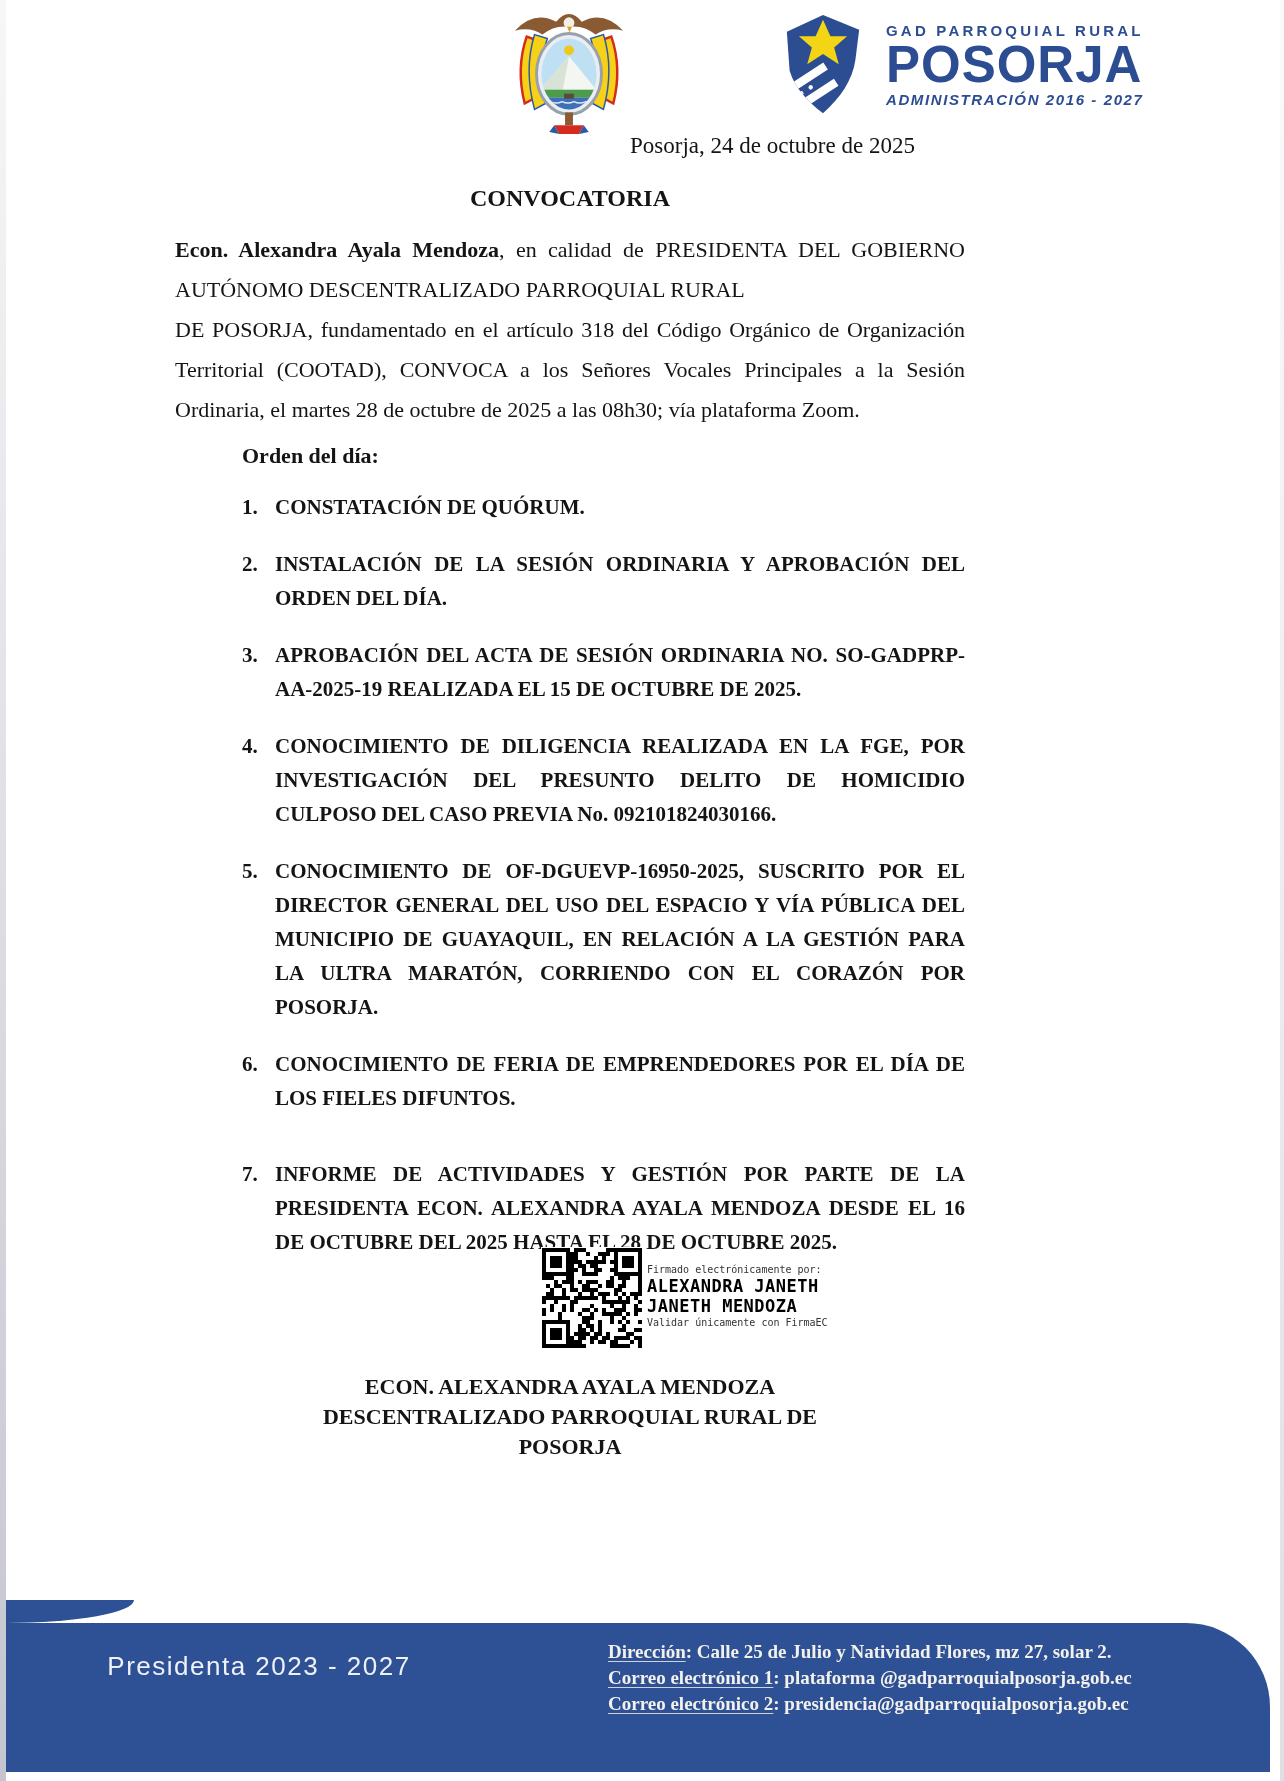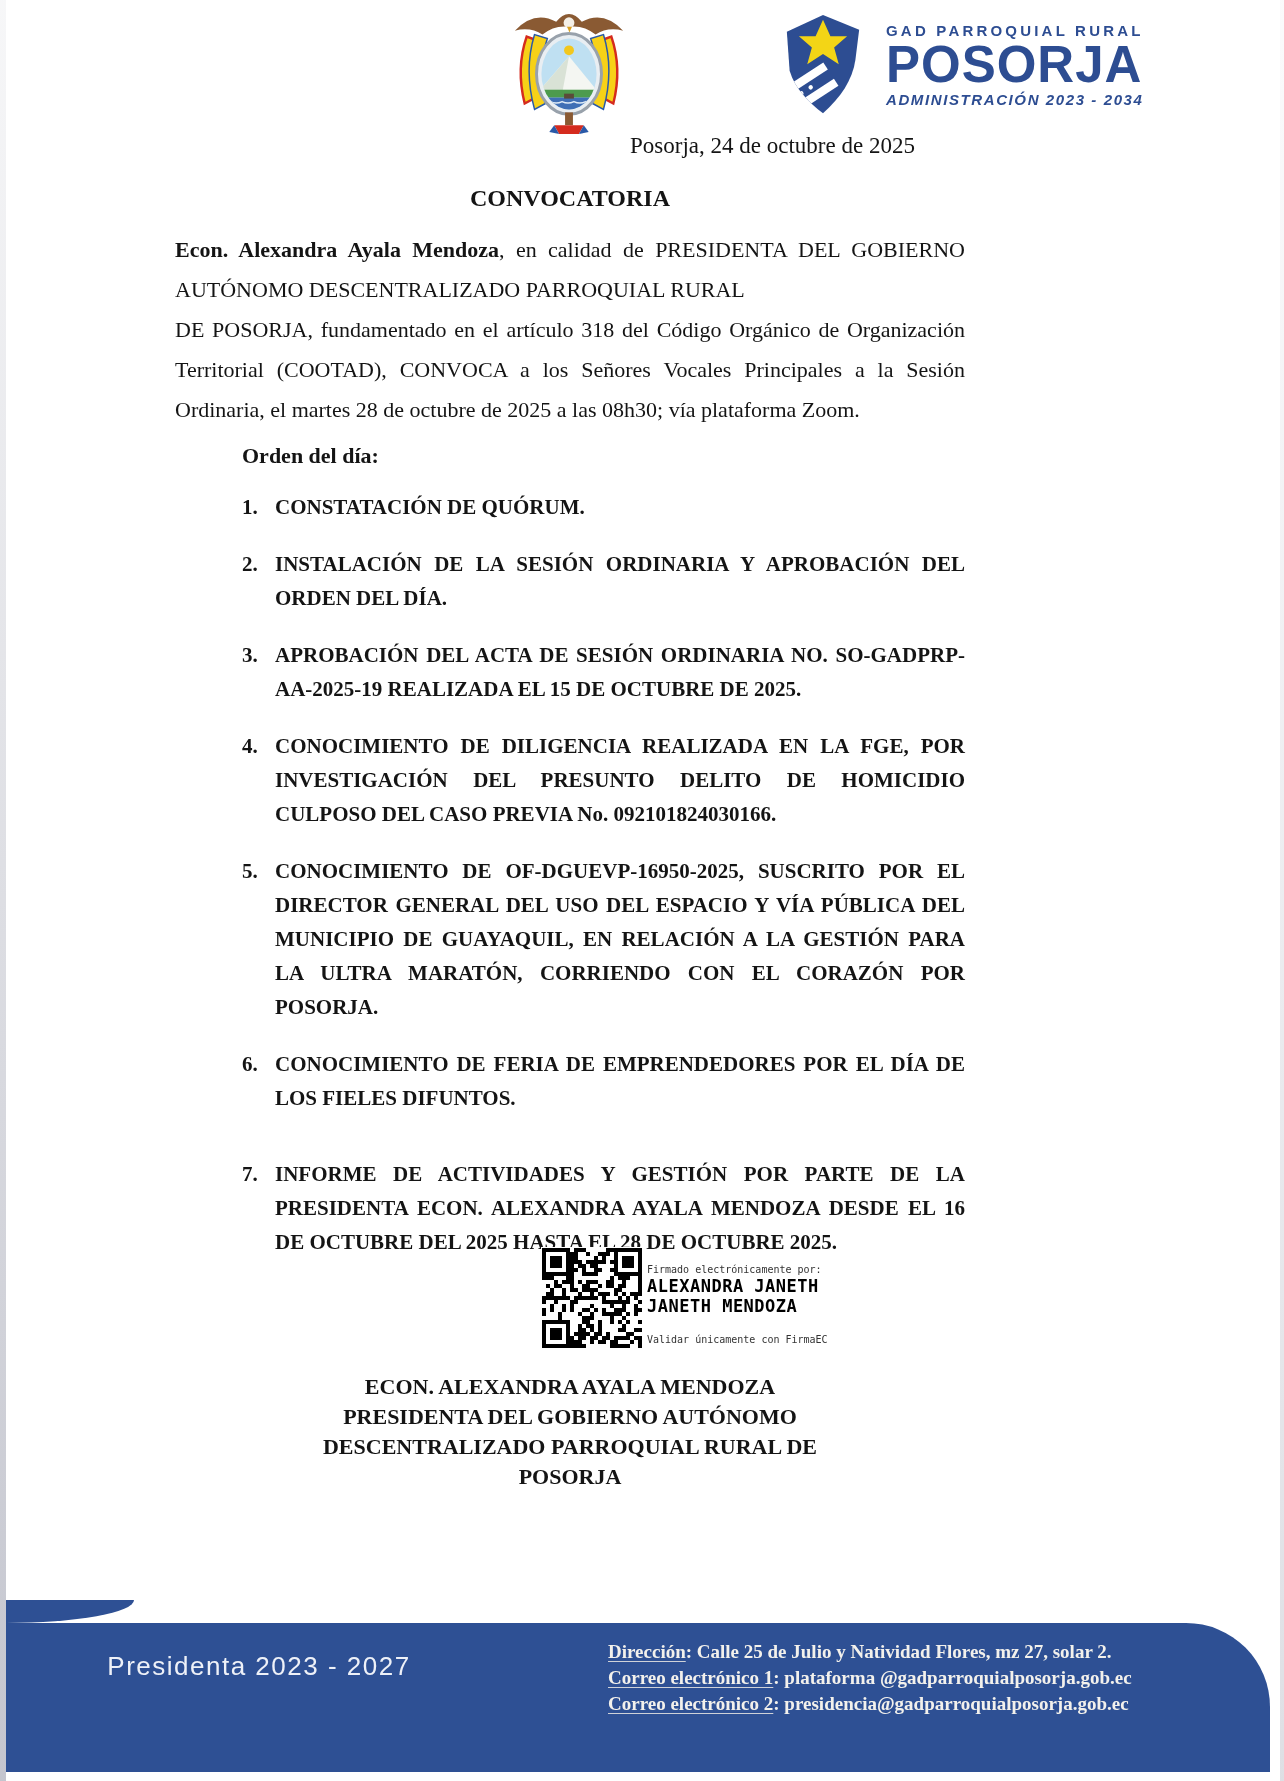--- a/index.html
+++ b/index.html
@@ -39,21 +39,21 @@
   .atext { flex:1; text-align:justify; }
 
   
   .stamp { position:relative; margin-left:367px; margin-top:-34px; display:flex; gap:5px; height:102px; width:420px; }
   .qr { display:grid; grid-template-rows:repeat(25,4px); grid-template-columns:repeat(25,4px);
         width:100px; height:100px; background:#fff; outline:1px solid #fff; }
   .qr i { background:#000; display:block; }
   .stamp-text { font-family:"DejaVu Sans Mono", monospace; padding-top:16px; }
   .stamp-small { font-size:10px; color:#333; line-height:12px; }
   .stamp-name { font-size:17px; font-weight:700; color:#000; line-height:20px; letter-spacing:.5px; }
-  .stamp-small.second { margin-top:18px; }
+  .stamp-small.second { margin-top:1px; }
 
   
   .sig-block { margin-top:22px; text-align:center; font-weight:700; font-size:22px; line-height:30px; }
 
   
   .footer { position:absolute; left:0; bottom:0; width:1284px; height:181px; }
   .footer-wedge { position:absolute; left:6px; top:0; width:128px; height:23px;
     background:var(--footer-blue,#2e5094); border-bottom-right-radius:100% 100%; }
   .footer-band { position:absolute; left:6px; right:14px; top:23px; bottom:9px;
     background:var(--footer-blue,#2e5094); border-top-right-radius:84px; }
@@ -119,21 +119,21 @@
           <circle cx="18" cy="89" r="2.4" fill="#ffffff"></circle>
           <circle cx="30" cy="89" r="2.4" fill="#ffffff"></circle>
           <circle cx="42" cy="89" r="2.4" fill="#ffffff"></circle>
         </g>
       </g>
       <polygon points="55,9 63,27 81,27 67,39 72,57 55,46 38,57 43,39 29,27 47,27" fill="#f3d516"></polygon>
     </svg>
     <div class="plogo-text">
       <div class="plogo-top">GAD PARROQUIAL RURAL</div>
       <div class="plogo-word">POSORJA</div>
-      <div class="plogo-bottom">ADMINISTRACIÓN 2023 - 2034</div>
+      <div class="plogo-bottom">ADMINISTRACIÓN 2016 - 2027</div>
     </div>
   </div>
 </div>
 
 <div class="content">
 
   <div class="date-line">Posorja, 24 de octubre de 2025</div>
 
   <div class="doc-title">
     <div>CONVOCATORIA</div>
@@ -508,21 +508,20 @@
     <div class="stamp-text">
       <div class="stamp-small">Firmado electrónicamente por:</div>
       <div class="stamp-name">ALEXANDRA JANETH</div>
       <div class="stamp-name">JANETH MENDOZA</div>
       <div class="stamp-small second">Validar únicamente con FirmaEC</div>
     </div>
   </div>
 
   <div class="sig-block">
     <div>ECON. ALEXANDRA AYALA MENDOZA</div>
-    <div>PRESIDENTA DEL GOBIERNO AUTÓNOMO</div>
     <div>DESCENTRALIZADO PARROQUIAL RURAL DE</div>
     <div>POSORJA</div>
   </div>
 </div>
 
 <div class="footer">
   <div class="footer-wedge"></div>
   <div class="footer-band">
     <div class="footer-left">
       <div class="footer-role">Presidenta 2023 - 2027</div>

